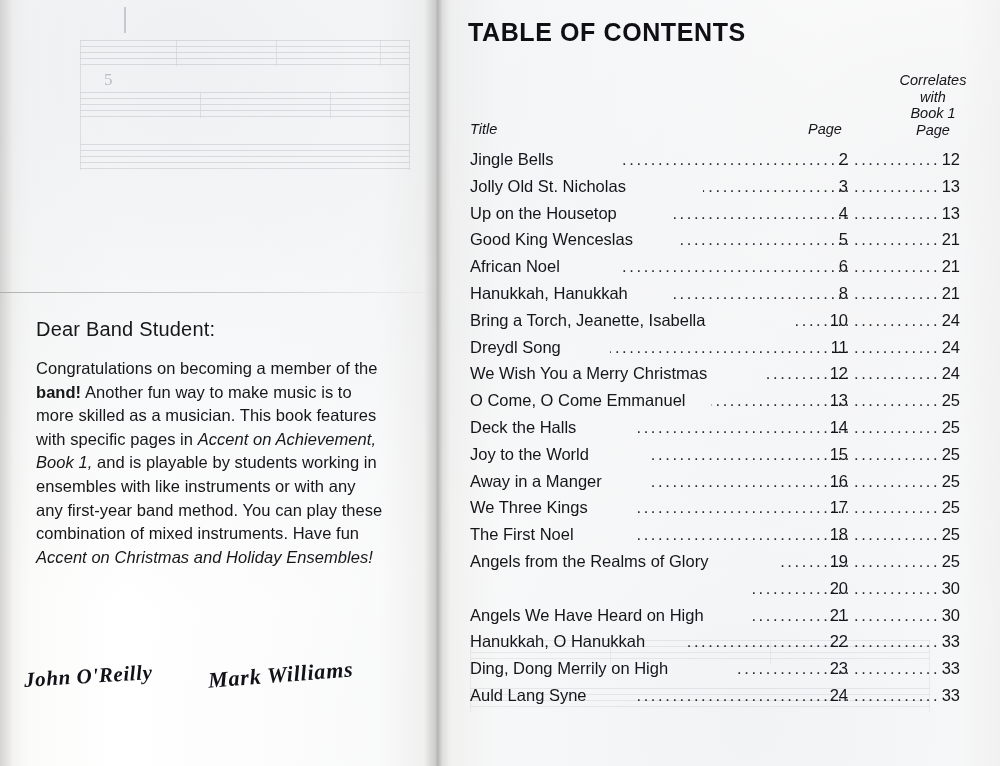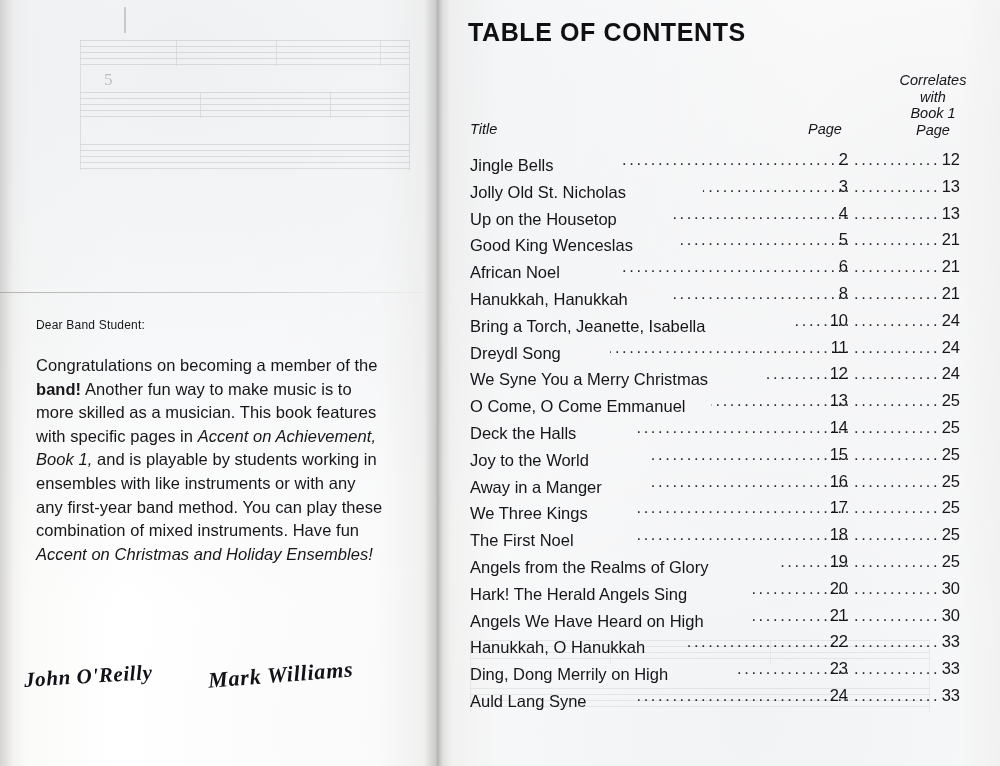--- a/index.html
+++ b/index.html
@@ -112,22 +112,22 @@
 
   .letter {
     position: absolute;
     left: 36px;
     top: 318px;
     width: 360px;
     font-family: "Liberation Sans", sans-serif;
     color: #17171a;
   }
   .letter-greeting {
-    font-size: 12px;
-    margin-bottom: 22px;
+    font-size: 20px;
+    margin-bottom: 16px;
     letter-spacing: 0.2px;
   }
   .letter-body {
     font-size: 16.5px;
     line-height: 23.6px;
     letter-spacing: 0.05px;
   }
   .letter-body b { font-weight: 700; }
   .letter-body i { font-style: italic; }
 
@@ -216,21 +216,21 @@
   .toc-row {
     position: relative;
     height: 26.8px;
     font-size: 16.5px;
     color: #15151a;
     white-space: nowrap;
   }
   .toc-row .t-name {
     position: absolute;
     left: 2px;
-    top: 7px;
+    top: 1px;
   }
   .toc-row .t-dots1 {
     position: absolute;
     top: 1px;
     right: 126px;
     overflow: hidden;
     text-align: right;
     color: #2a2a2e;
     letter-spacing: 2.6px;
     direction: rtl;
@@ -379,21 +379,21 @@
           <span class="t-book">24</span>
         </div>
         <div class="toc-row">
           <span class="t-name">Dreydl Song</span>
           <span class="t-dots1" style="width: 241.6px;">..........................................................................................</span>
           <span class="t-page">11</span>
           <span class="t-dots2">..........................................................................................</span>
           <span class="t-book">24</span>
         </div>
         <div class="toc-row">
-          <span class="t-name">We Syne You a Merry Christmas</span>
+          <span class="t-name">We Wish You a Merry Christmas</span>
           <span class="t-dots1" style="width: 90.4px;">..........................................................................................</span>
           <span class="t-page">12</span>
           <span class="t-dots2">..........................................................................................</span>
           <span class="t-book">24</span>
         </div>
         <div class="toc-row">
           <span class="t-name">O Come, O Come Emmanuel</span>
           <span class="t-dots1" style="width: 140.8px;">..........................................................................................</span>
           <span class="t-page">13</span>
           <span class="t-dots2">..........................................................................................</span>
@@ -435,21 +435,20 @@
           <span class="t-book">25</span>
         </div>
         <div class="toc-row">
           <span class="t-name">Angels from the Realms of Glory</span>
           <span class="t-dots1" style="width: 73.6px;">..........................................................................................</span>
           <span class="t-page">19</span>
           <span class="t-dots2">..........................................................................................</span>
           <span class="t-book">25</span>
         </div>
         <div class="toc-row">
-          <span class="t-name">Hark! The Herald Angels Sing</span>
           <span class="t-dots1" style="width: 98.8px;">..........................................................................................</span>
           <span class="t-page">20</span>
           <span class="t-dots2">..........................................................................................</span>
           <span class="t-book">30</span>
         </div>
         <div class="toc-row">
           <span class="t-name">Angels We Have Heard on High</span>
           <span class="t-dots1" style="width: 98.8px;">..........................................................................................</span>
           <span class="t-page">21</span>
           <span class="t-dots2">..........................................................................................</span>

